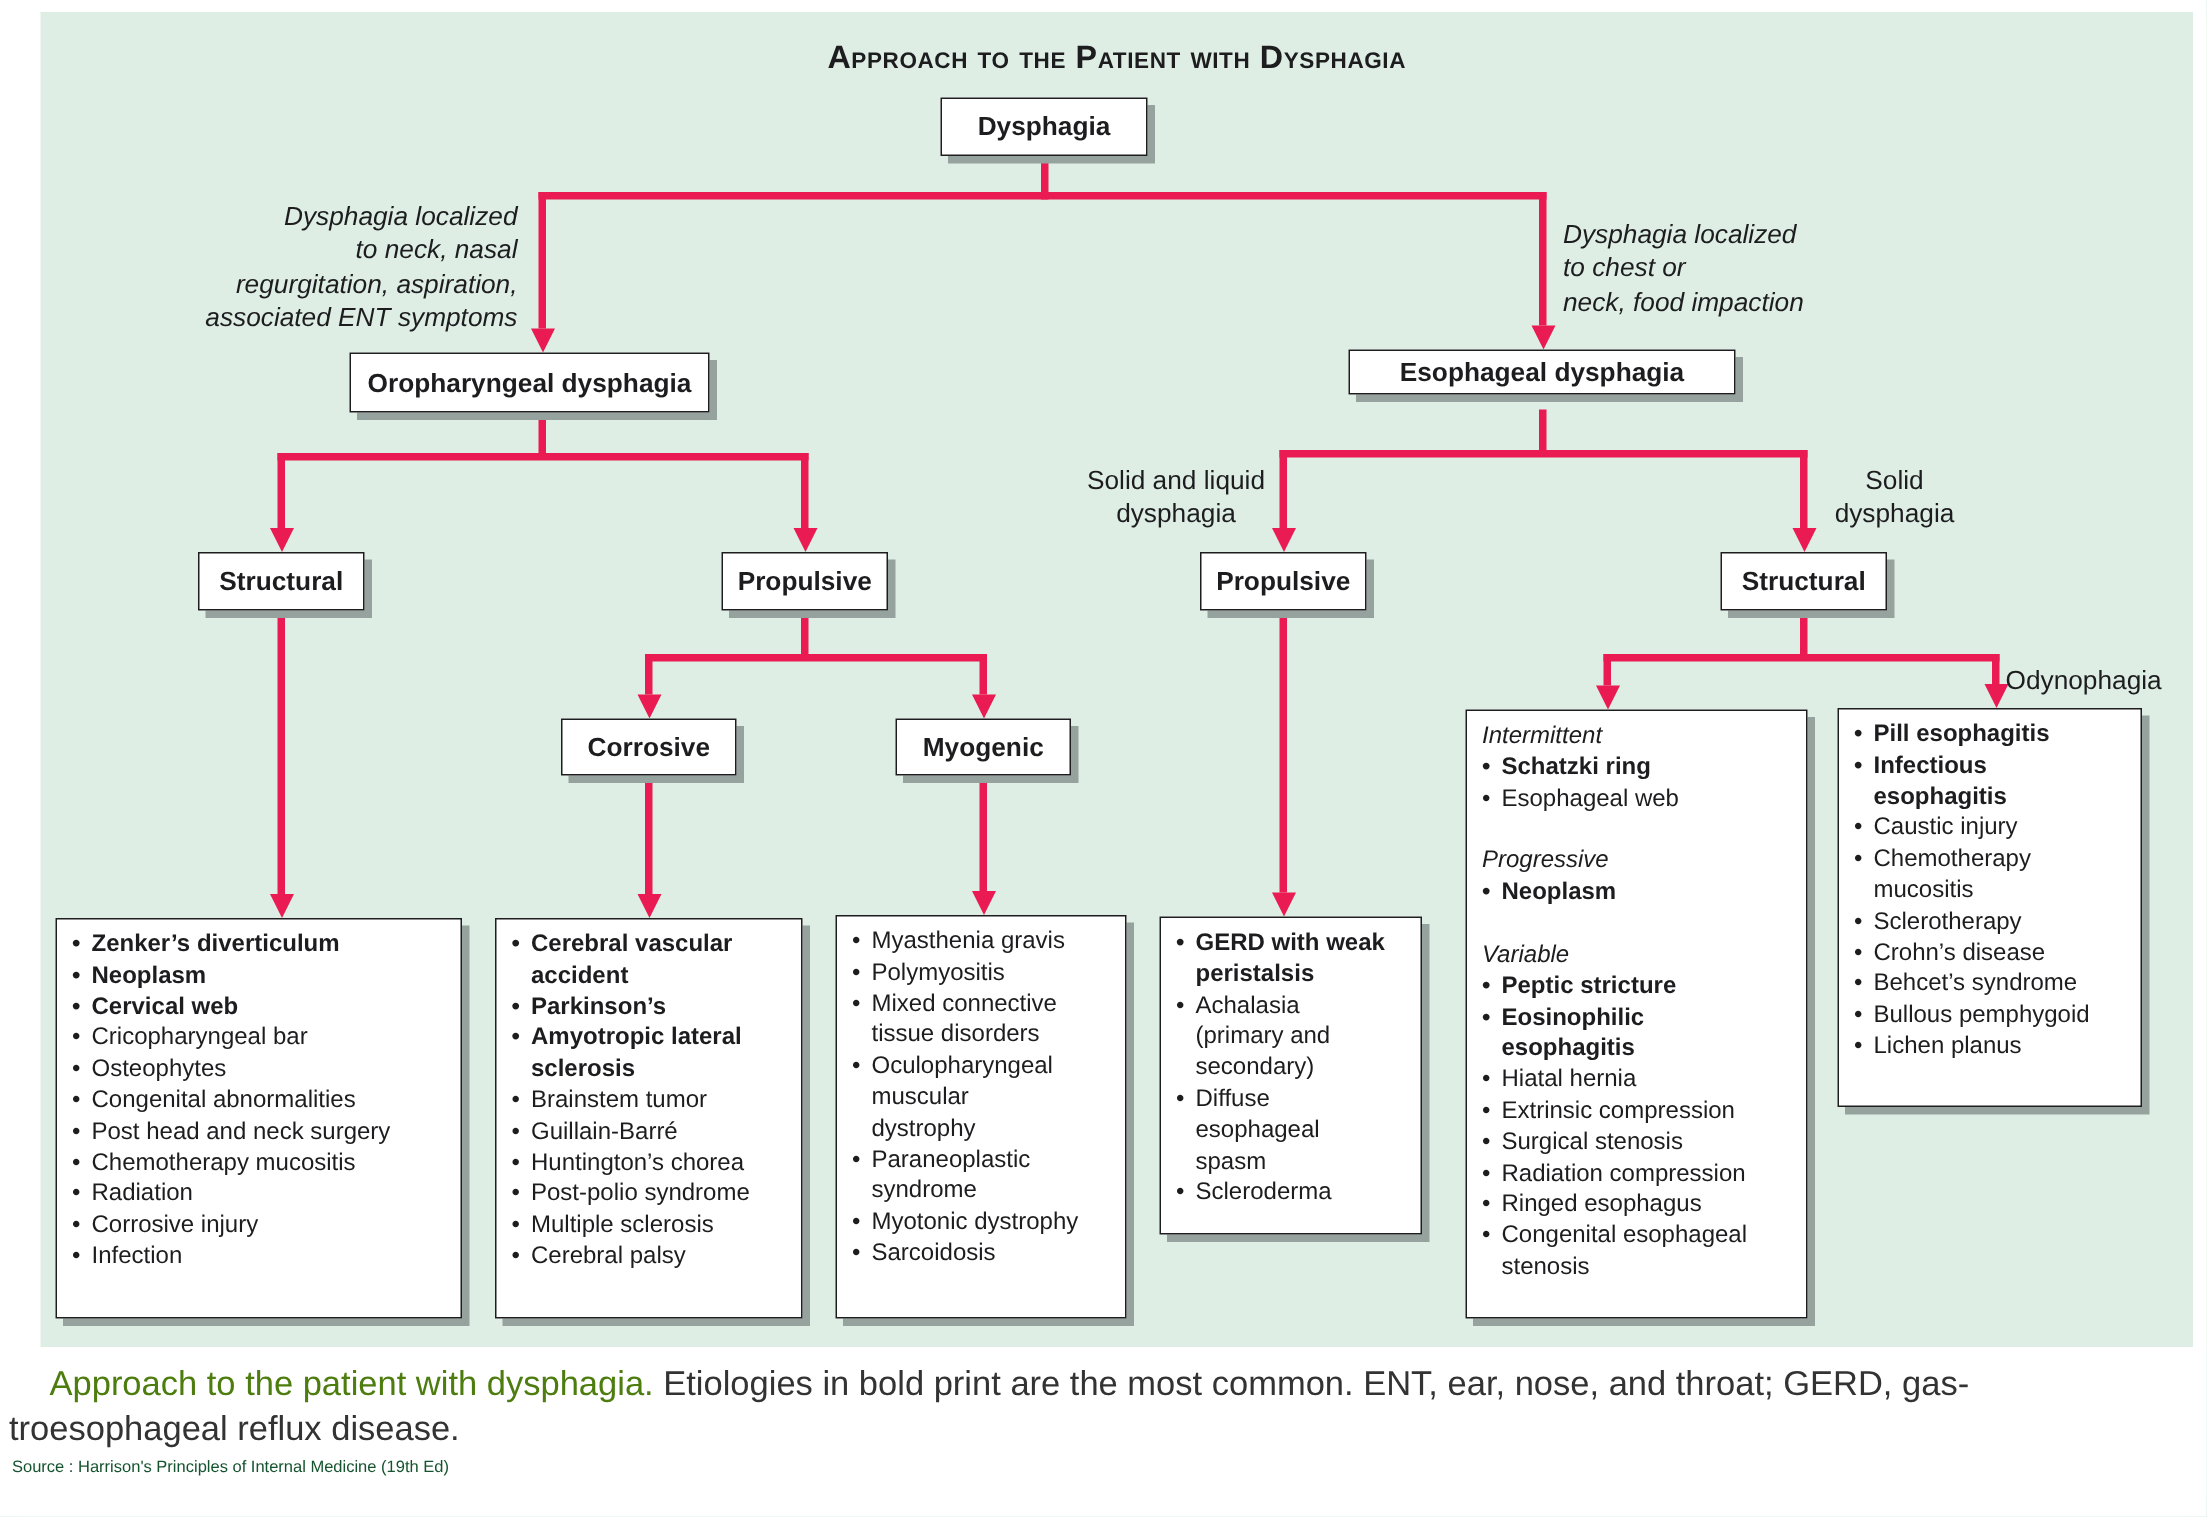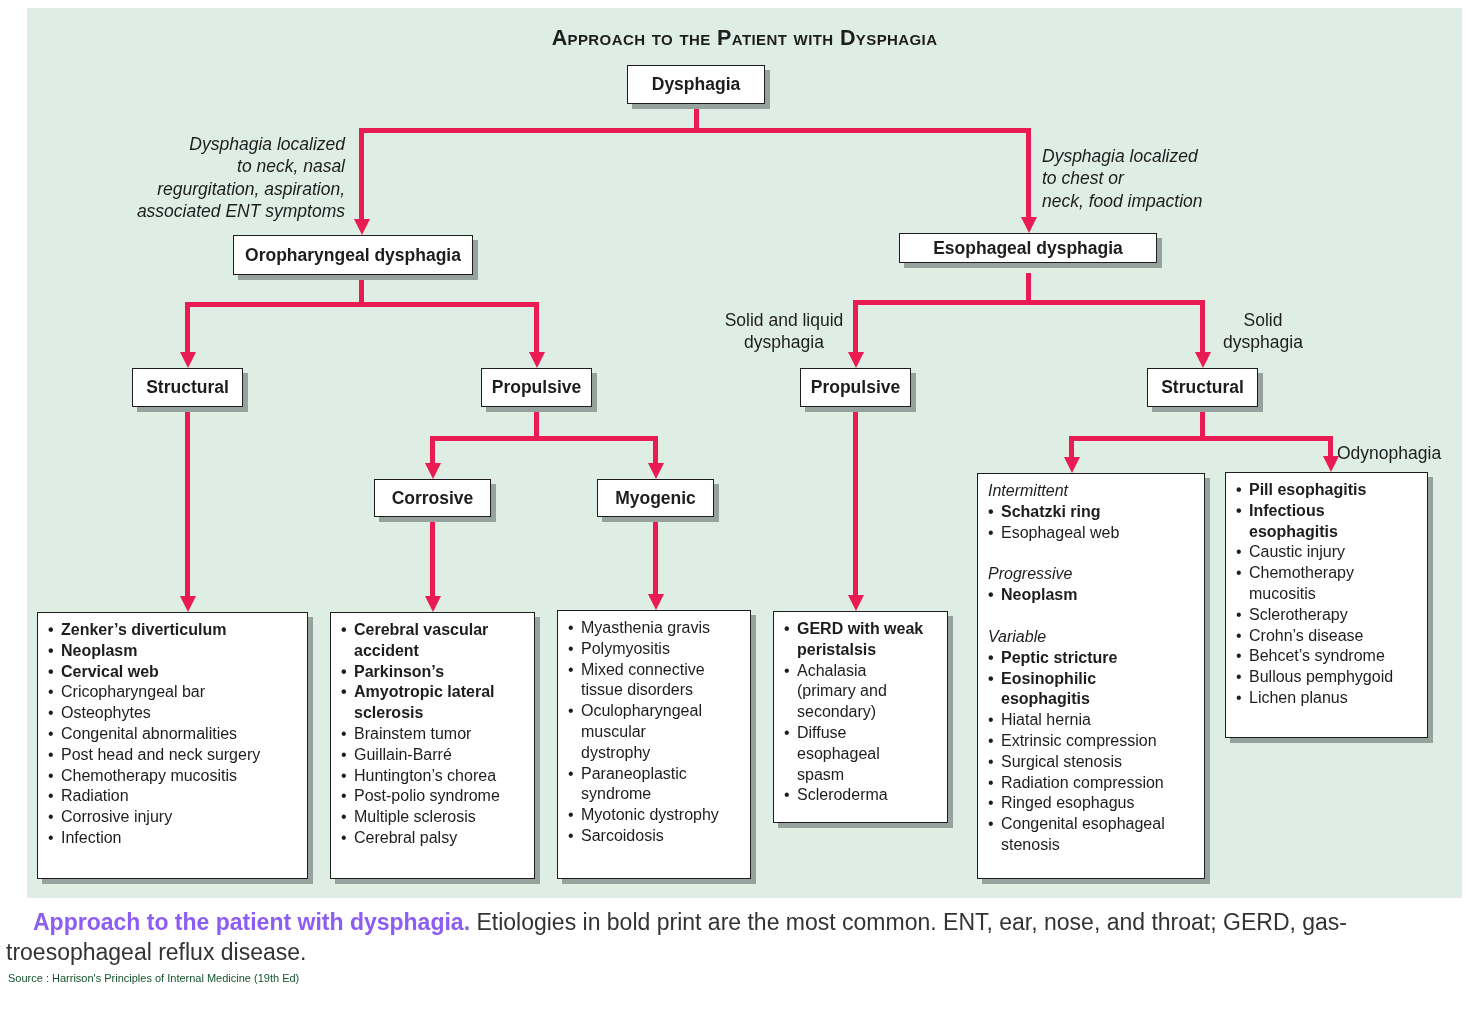--- a/index.html
+++ b/index.html
@@ -29,21 +29,21 @@
   .li .blt{position:absolute;left:0;top:0;}
   .li .txt{white-space:pre-line;}
   .li.b{font-weight:bold;}
   .li.h{padding-left:0;font-style:italic;font-weight:normal;}
   .li.gap{margin-top:21px;}
   .note{position:absolute;font-size:17.5px;color:var(--ink);line-height:1.28;white-space:pre-line;}
   .note.it{font-style:italic;}
   .note.right{text-align:right;}
   .note.center{text-align:center;}
   .caption{position:absolute;left:6px;color:#333333;font-size:23px;line-height:1.3;}
-  .caption .lead{font-weight:bold;color:#8b5cf6;text-align:center;}
+  .caption .lead{font-weight:normal;color:#4d7c0f;text-align:center;}
   .source{position:absolute;left:8px;font-size:11px;color:#14532d;}
 </style>
 </head>
 <body>
 
 <div class="page">
   <div class="panel">
 
     <div class="title">Approach to the Patient with Dysphagia</div>
 

